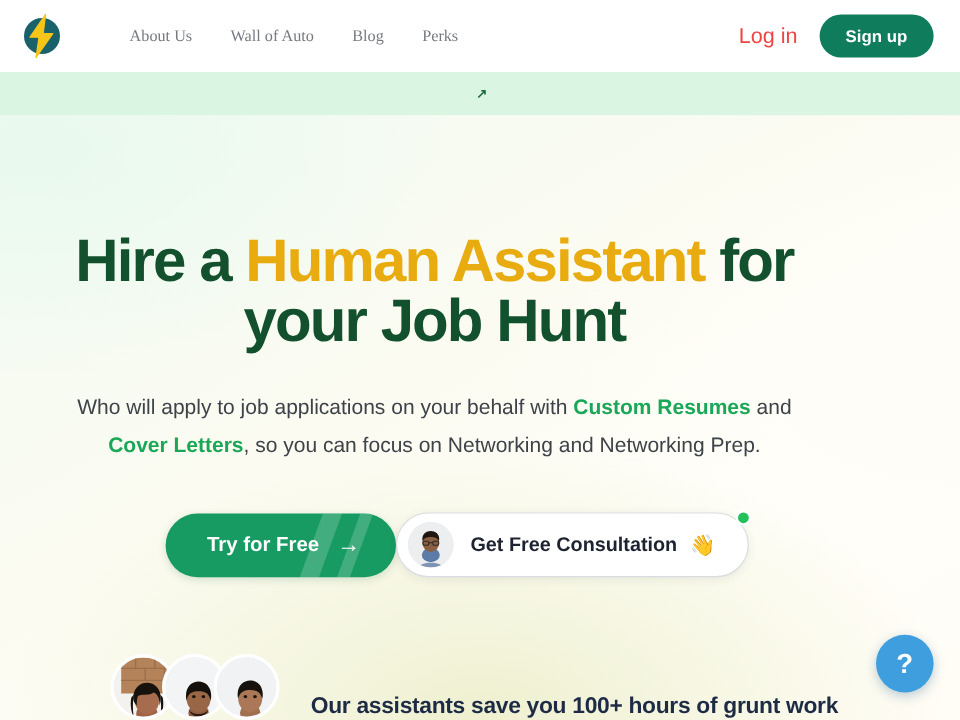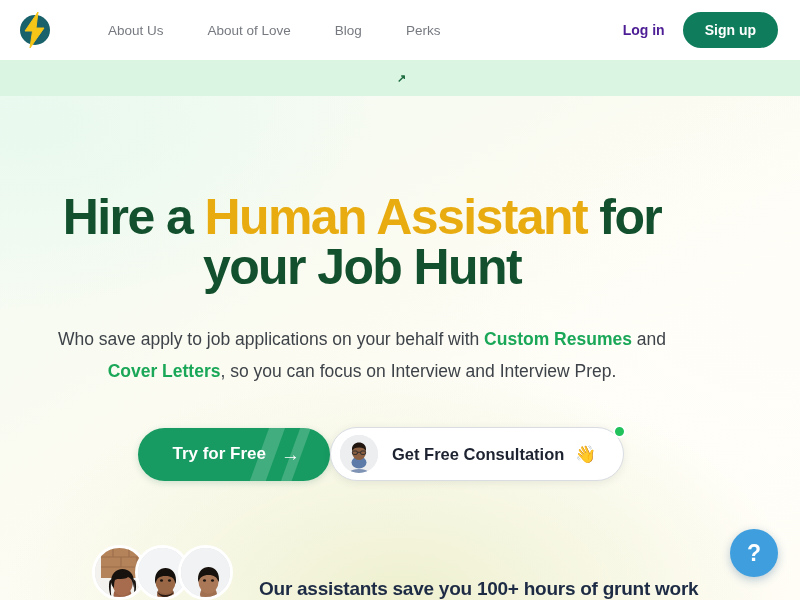--- a/index.html
+++ b/index.html
@@ -46,42 +46,43 @@
   .brand-name {
     font-size:21px;
     font-weight:bold;
     letter-spacing:-0.6px;
     color:#15161a;
   }
 
   .nav {
     display:flex;
     align-items:center;
-    gap:12px;
+    gap:0px;
     margin-left:42px;
     flex:1 1 auto;
+    font-family:Liberation Serif, serif;
   }
   .nav-link {
     font-size:13.5px;
     color:#767a80;
     padding:6px 16px;
     cursor:pointer;
     white-space:nowrap;
   }
 
   .header-actions {
     display:flex;
     align-items:center;
     gap:18px;
     flex:0 0 auto;
   }
   .login-link {
-    font-size:14px;
-    font-weight:bold;
-    color:#4c1d95;
+    font-size:18px;
+    font-weight:normal;
+    color:#ef4444;
     cursor:pointer;
     white-space:nowrap;
   }
   .signup-btn {
     background:#0f7d5c;
     color:#ffffff;
     font-size:14px;
     font-weight:bold;
     border:none;
     border-radius:22px;
@@ -307,41 +308,41 @@
     <div class="brand">
       <span class="logo-mark">
         <svg width="36" height="38" viewBox="0 0 36 38">
           <path d="M21 1 L8 20 L15.5 20 L13 37 L27 17 L19 17 Z" fill="#f5c518" stroke="#f5c518" stroke-width="1" stroke-linejoin="round"></path>
         </svg>
       </span>
     </div>
 
     <nav class="nav">
       <span class="nav-link">About Us</span>
-      <span class="nav-link">About of Love</span>
+      <span class="nav-link">Wall of Auto</span>
       <span class="nav-link">Blog</span>
       <span class="nav-link">Perks</span>
     </nav>
 
     <div class="header-actions">
       <span class="login-link">Log in</span>
       <button class="signup-btn">Sign up</button>
     </div>
   </div>
 
   <div class="banner">
     <span class="banner-arrow">↗</span>
   </div>
 
   <div class="hero">
     <div class="hero-inner">
 
       <h1 class="headline"><span>Hire a </span><span class="hl-accent">Human Assistant</span><span> for your Job Hunt</span></h1>
 
-      <p class="subhead"><span>Who save apply to job applications on your behalf with </span><b>Custom Resumes</b><span> and </span><b>Cover Letters</b><span>, so you can focus on Interview and Interview Prep.</span></p>
+      <p class="subhead"><span>Who will apply to job applications on your behalf with </span><b>Custom Resumes</b><span> and </span><b>Cover Letters</b><span>, so you can focus on Networking and Networking Prep.</span></p>
 
       <div class="cta-row">
 
         <button class="try-btn">
           <span class="shine s1"></span>
           <span class="shine s2"></span>
           <span class="try-label">Try for Free</span>
           <span class="try-arrow">→</span>
         </button>
 

